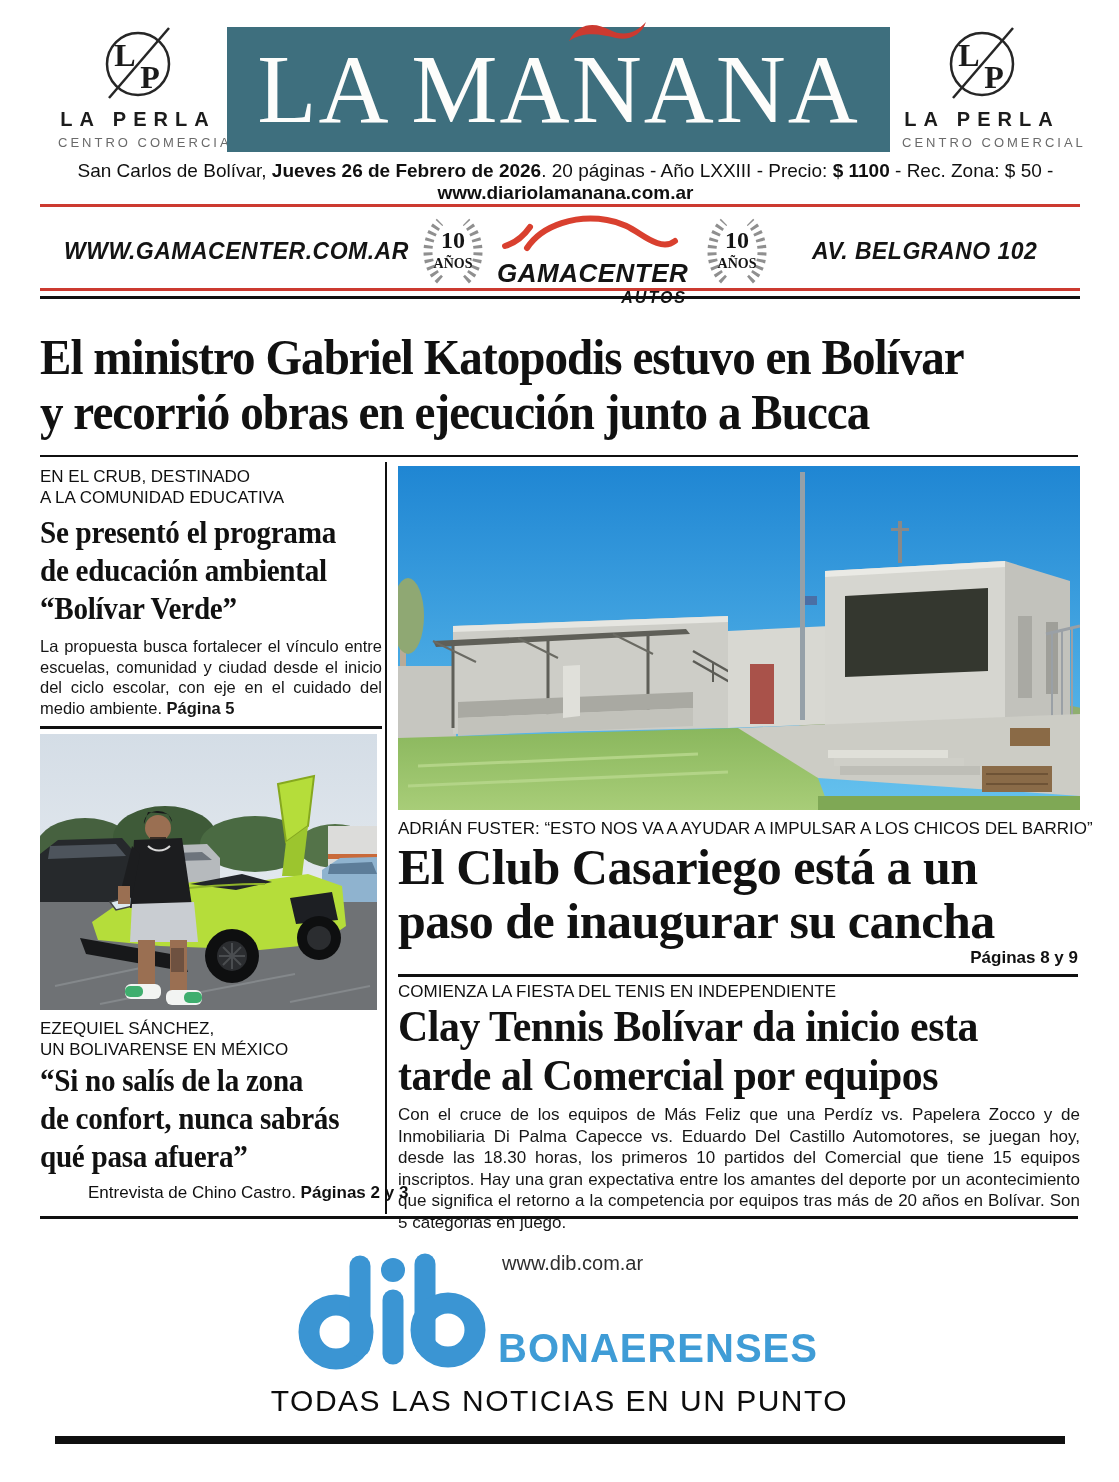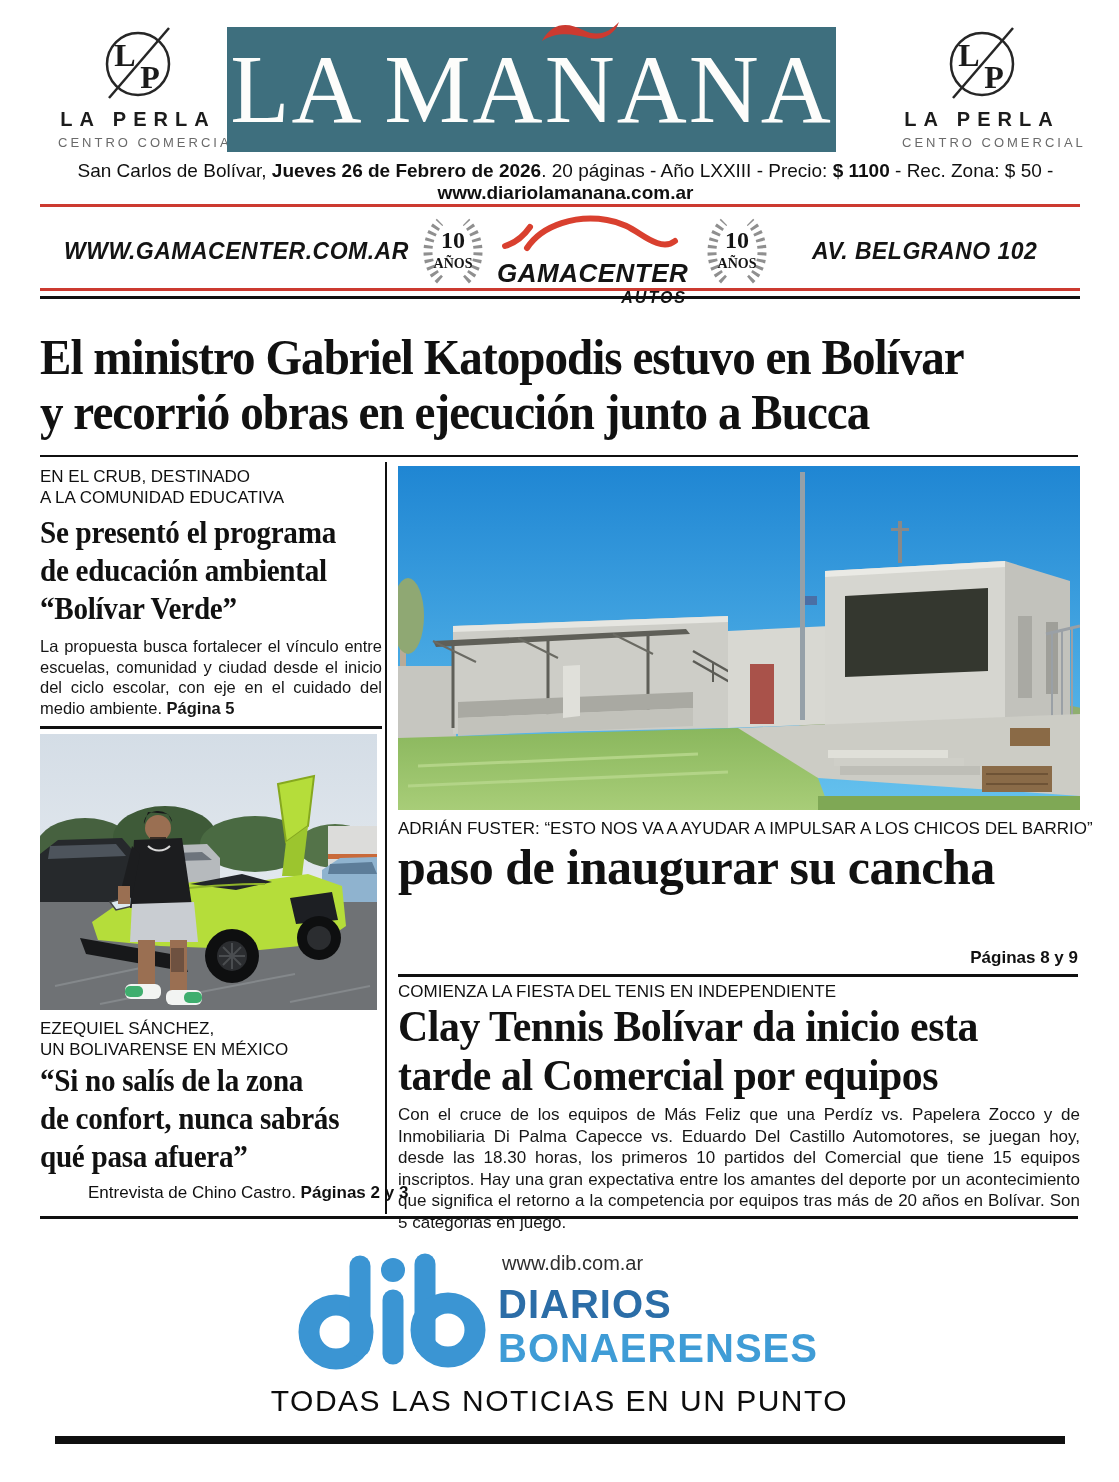--- a/index.html
+++ b/index.html
@@ -4,21 +4,21 @@
 <style>
   html,body{margin:0;padding:0;background:#e8e8e8;}
   #page{position:relative;width:1119px;height:1482px;background:#ffffff;overflow:hidden;
         font-family:"Liberation Sans",sans-serif;color:#111;}
   .abs{position:absolute;}
   .b{font-weight:bold;}
   
   .lp-logo{width:160px;text-align:center;}
   .lp-name{font-weight:bold;font-size:20px;letter-spacing:7px;color:#1c1c1c;white-space:nowrap;}
   .lp-sub{font-size:13px;letter-spacing:3px;color:#6a6a6a;margin-top:4px;white-space:nowrap;}
-  .masthead{left:227px;top:27px;width:609px;height:125px;background:#3e6f7e;
+  .masthead{left:227px;top:27px;width:663px;height:125px;background:#3e6f7e;
             display:flex;align-items:center;justify-content:center;text-align:right;}
   .masthead-text{font-family:"Liberation Serif",serif;color:#fdfdfb;font-size:97px;
                  letter-spacing:2px;line-height:1;white-space:nowrap;}
   .enye{position:relative;display:inline-block;}
   .enye svg{position:absolute;left:-6px;top:-24px;}
   .dateline{left:0;top:160px;width:1119px;text-align:center;font-size:19px;color:#101010;margin-left:6px;}
   .rule-red{background:#cc3a30;}
   .rule-black{background:#101010;}
   
   .ad-url{font-size:23px;font-style:italic;font-weight:bold;letter-spacing:.5px;color:#141414;white-space:nowrap;}
@@ -269,20 +269,21 @@
     <rect x="584" y="300" width="70" height="26" fill="#8a6b48"></rect>
     <path d="M588,308 L650,308 M588,318 L650,318" stroke="#6e5336" stroke-width="2"></path>
 
     <polygon points="0,272 340,262 420,312 432,344 0,344" fill="url(#grass1)"></polygon>
     <rect x="420" y="330" width="262" height="14" fill="#7fa855"></rect>
     <path d="M20,300 L300,288 M10,320 L330,306" stroke="#b3d487" stroke-width="3" fill="none"></path>
   </svg>
 
   <div class="abs caption" style="left:398px;top:818px;white-space:nowrap;">ADRIÁN FUSTER: “ESTO NOS VA A AYUDAR A IMPULSAR A LOS CHICOS DEL BARRIO”</div>
   <div class="abs" style="left:398px;top:840px;width:682px;">
+    <div class="hl-mid">El Club Casariego está a un</div>
     <div class="hl-mid">paso de inaugurar su cancha</div>
   </div>
   <div class="abs pages-right" style="left:398px;top:948px;width:680px;">Páginas 8 y 9</div>
   <div class="abs rule-black" style="left:398px;top:974px;width:680px;height:3px;"></div>
 
   <div class="abs kicker" style="left:398px;top:982px;">COMIENZA LA FIESTA DEL TENIS EN INDEPENDIENTE</div>
   <div class="abs" style="left:398px;top:1002px;width:682px;">
     <div class="hl-tennis">Clay Tennis Bolívar da inicio esta</div>
     <div class="hl-tennis">tarde al Comercial por equipos</div>
   </div>
@@ -294,19 +295,18 @@
     <g stroke="#3b95d3" stroke-width="21" stroke-linecap="round" fill="none">
       <circle cx="38" cy="84" r="27"></circle>
       <line x1="62" y1="18" x2="62" y2="98"></line>
       <line x1="95" y1="52" x2="95" y2="106"></line>
       <line x1="127" y1="16" x2="127" y2="96"></line>
       <circle cx="150" cy="82" r="27"></circle>
     </g>
     <circle cx="95" cy="22" r="12" fill="#3b95d3"></circle>
   </svg>
   <div class="abs dib-url" style="left:502px;top:1252px;">www.dib.com.ar</div>
-  <div class="abs dib-l1" style="left:498px;top:1282px;">DIARIOS</div>
   <div class="abs dib-l2" style="left:498px;top:1326px;">BONAERENSES</div>
   <div class="abs dib-tag">TODAS LAS NOTICIAS EN UN PUNTO</div>
 
   <div class="abs rule-black" style="left:55px;top:1436px;width:1010px;height:8px;"></div>
 
 </div>
 
 </body></html>

